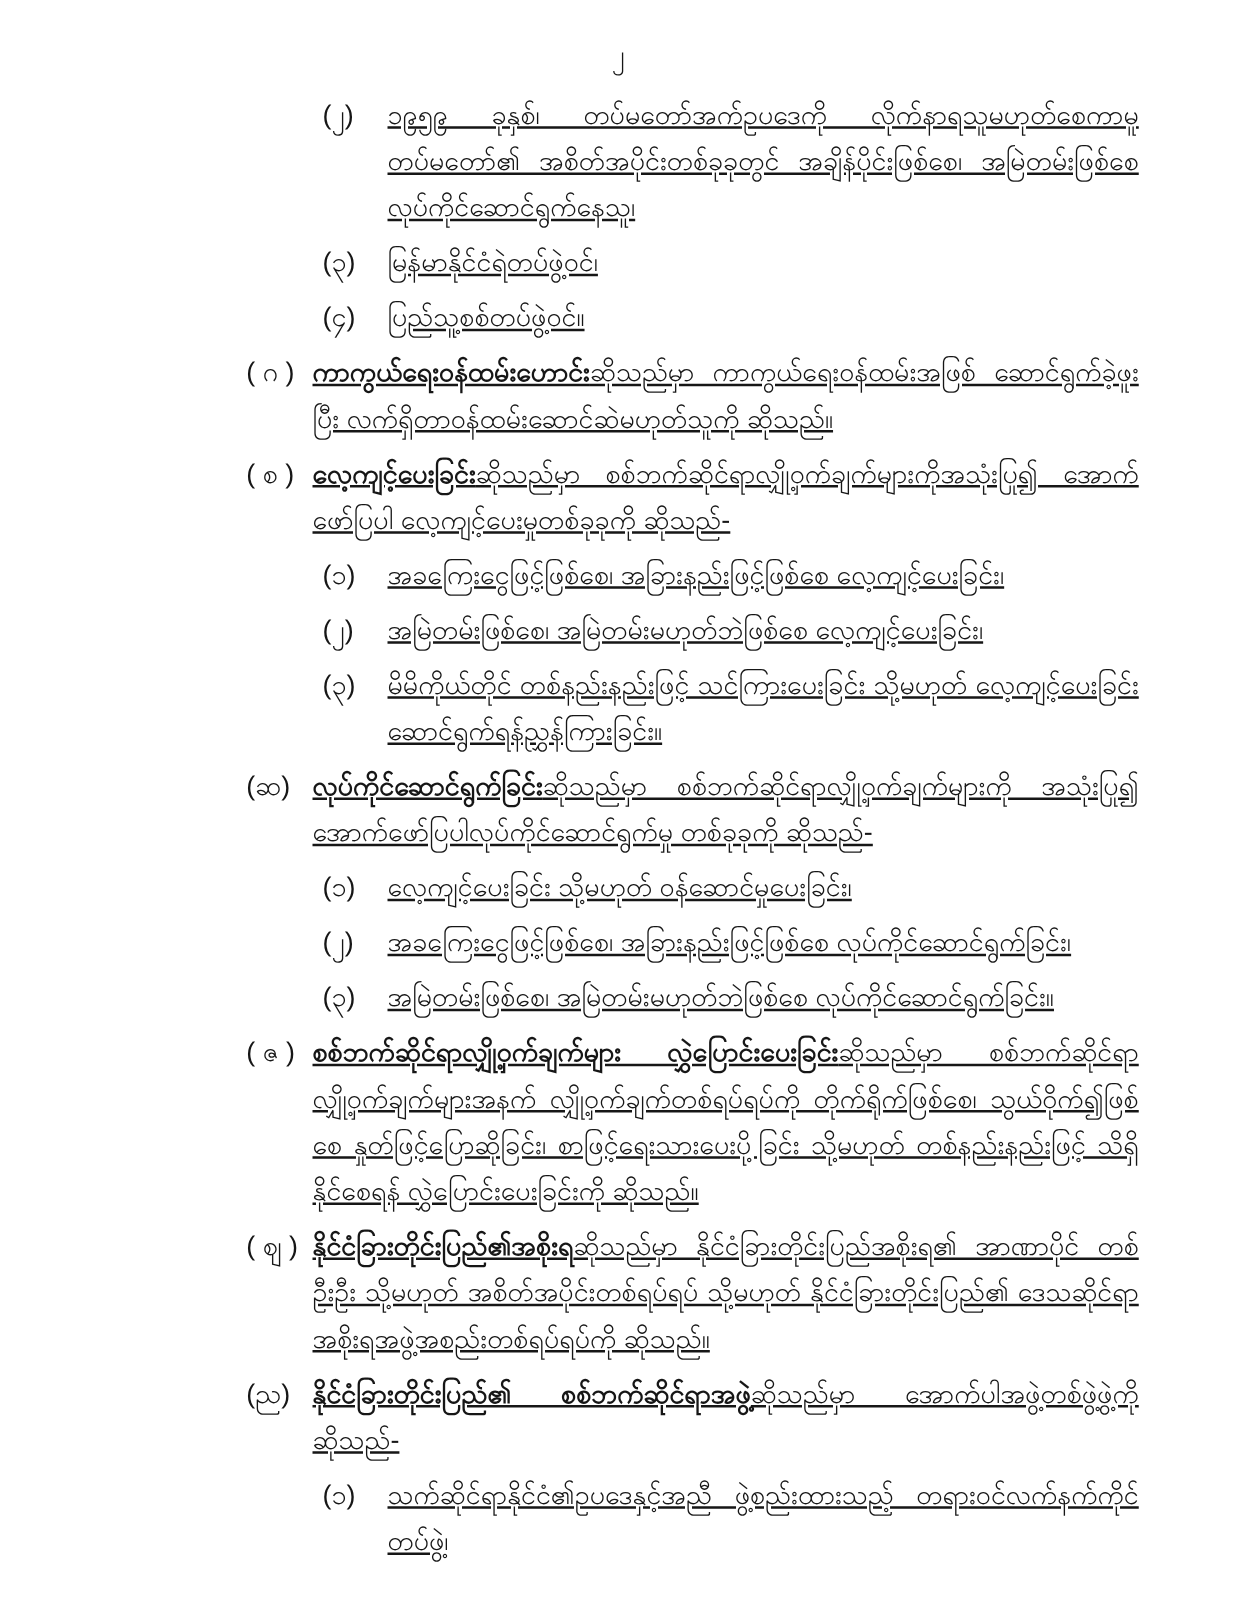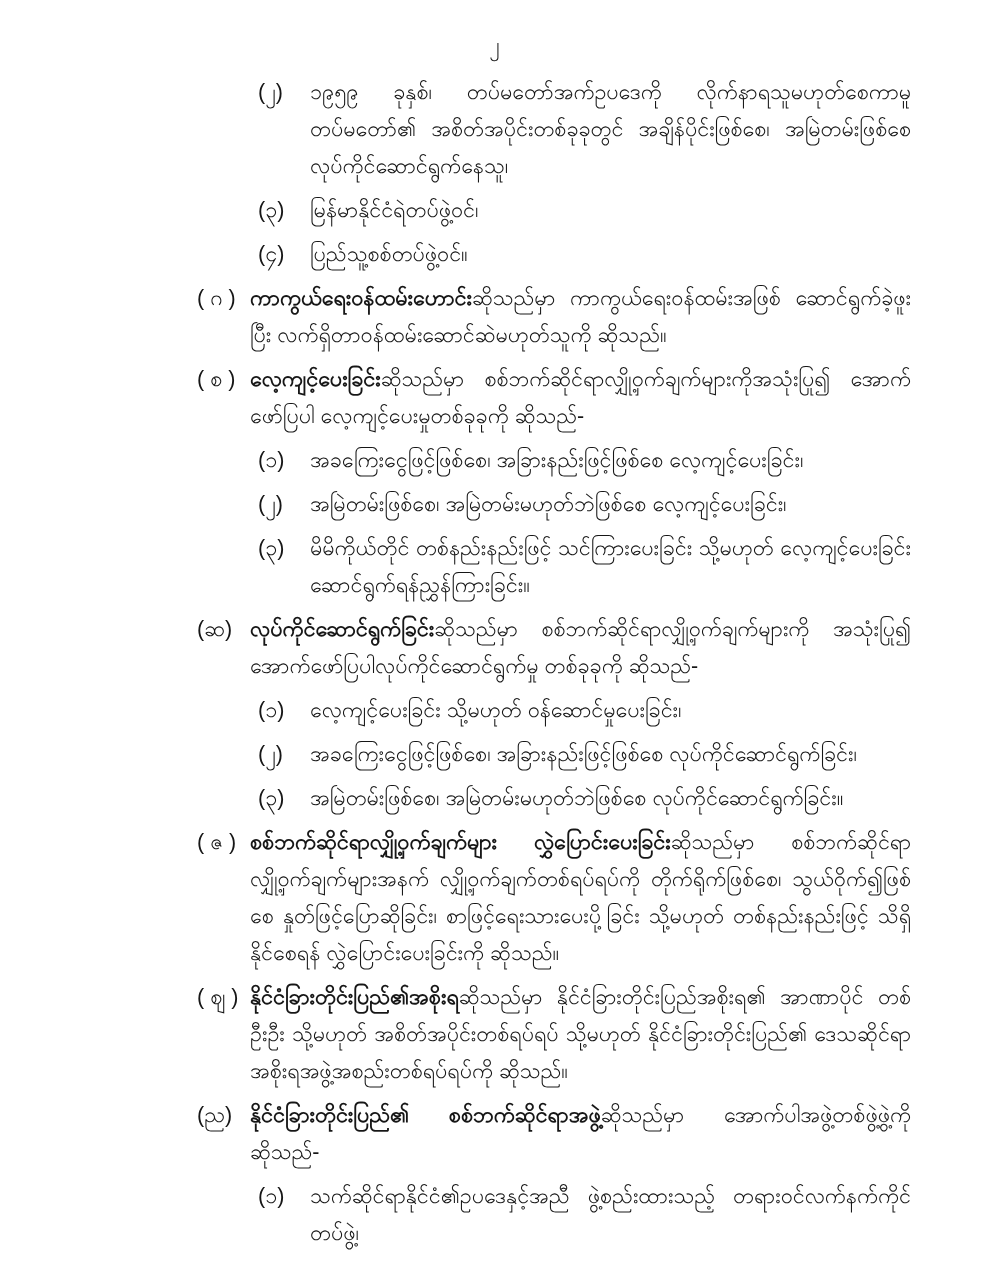--- a/index.html
+++ b/index.html
@@ -15,21 +15,21 @@
     position:absolute; top:32px; left:0; right:0;
     text-align:center;
     font-size:21px; line-height:26px;
   }
   .content {
     position:absolute; left:197px; top:74px; width:714px;
     font-size:21.5px; line-height:37px;
   }
   .row { display:flex; margin-bottom:7px; }
   .lbl { flex:0 0 53px; }
-  .txt { flex:1; text-align:justify; }
+  .txt { flex:1; text-align:justify;text-decoration:underline; }
   .sub { margin-left:61px; }
   .sub .lbl { flex:0 0 52px; }
   b { font-weight:bold; }
 </style>
 </head>
 <body>
 
 <div class="page">
   <div class="pageno">၂</div>
 

